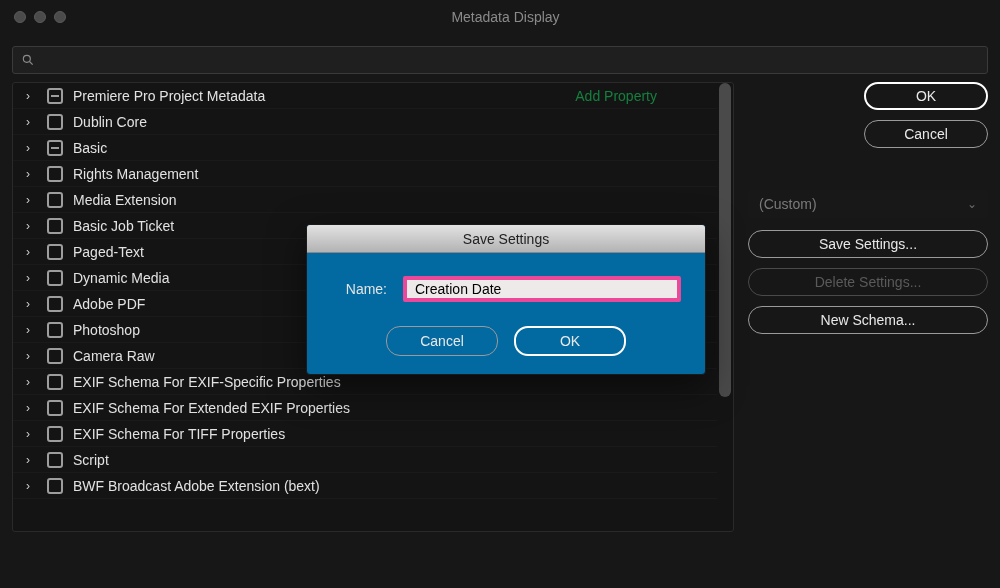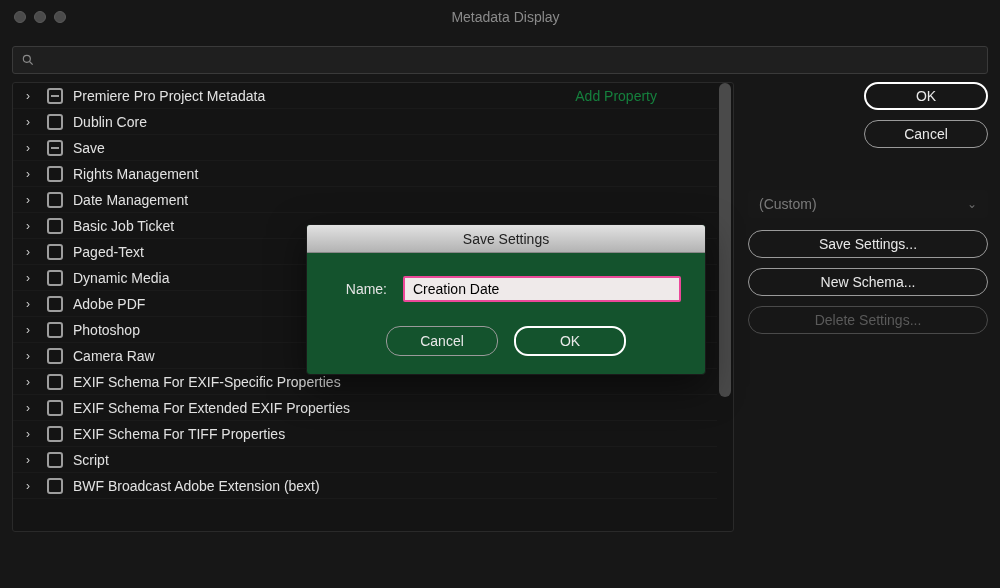--- a/index.html
+++ b/index.html
@@ -182,21 +182,21 @@
     margin-bottom: 2px;
   }
   .dropdown .chev { color: #6a6a6a; font-size: 12px; }
 
   
   .modal {
     position: absolute;
     left: 306px;
     top: 224px;
     width: 400px;
-    background: #14532d;
+    background: #0369a1;
     border: 1px solid #1a1a1a;
     border-radius: 4px;
     box-shadow: 0 12px 36px rgba(0,0,0,0.5);
     overflow: hidden;
   }
   .modal-title {
     height: 28px;
     background: linear-gradient(#e2e2e2, #b3b3b3);
     color: #222;
     font-size: 14px;
@@ -213,21 +213,21 @@
     display: flex;
     align-items: center;
     gap: 16px;
     margin-bottom: 24px;
   }
   .field-label { color: #e4e4e4; width: 56px; text-align: right; }
   .field-row input {
     flex: 1;
     height: 26px;
     background: #efeaea;
-    border: 2px solid #ec4899;
+    border: 4px solid #ec4899;
     border-radius: 2px;
     padding: 0 8px;
     font-size: 14px;
     color: #000;
     outline: none;
   }
   .modal-buttons {
     display: flex;
     justify-content: center;
     gap: 16px;
@@ -271,31 +271,31 @@
             <div class="add-prop" style="margin-right: 60px;">Add Property</div>
           </div>
           <div class="row">
             <div class="disclosure">›</div>
             <div class="cb"></div>
             <div class="row-label">Dublin Core</div>
           </div>
           <div class="row">
             <div class="disclosure">›</div>
             <div class="cb indet"></div>
-            <div class="row-label">Save</div>
+            <div class="row-label">Basic</div>
           </div>
           <div class="row">
             <div class="disclosure">›</div>
             <div class="cb"></div>
             <div class="row-label">Rights Management</div>
           </div>
           <div class="row">
             <div class="disclosure">›</div>
             <div class="cb"></div>
-            <div class="row-label">Date Management</div>
+            <div class="row-label">Media Extension</div>
           </div>
           <div class="row">
             <div class="disclosure">›</div>
             <div class="cb"></div>
             <div class="row-label">Basic Job Ticket</div>
           </div>
           <div class="row">
             <div class="disclosure">›</div>
             <div class="cb"></div>
             <div class="row-label">Paged-Text</div>
@@ -354,22 +354,22 @@
     <div class="right-col">
       <div style="width:124px; align-self:flex-end;" class="btn primary">OK</div>
       <div style="width:124px; align-self:flex-end;" class="btn">Cancel</div>
 
       <div class="dropdown">
         <span>(Custom)</span>
         <span class="chev">⌄</span>
       </div>
 
       <div class="btn">Save Settings...</div>
+      <div class="btn disabled">Delete Settings...</div>
       <div class="btn">New Schema...</div>
-      <div class="btn disabled">Delete Settings...</div>
     </div>
   </div>
 </div>
 
 <div class="modal">
   <div class="modal-title">Save Settings</div>
   <div class="modal-body">
     <div class="field-row">
       <div class="field-label">Name:</div>
       <input type="text" value="Creation Date" style="">

